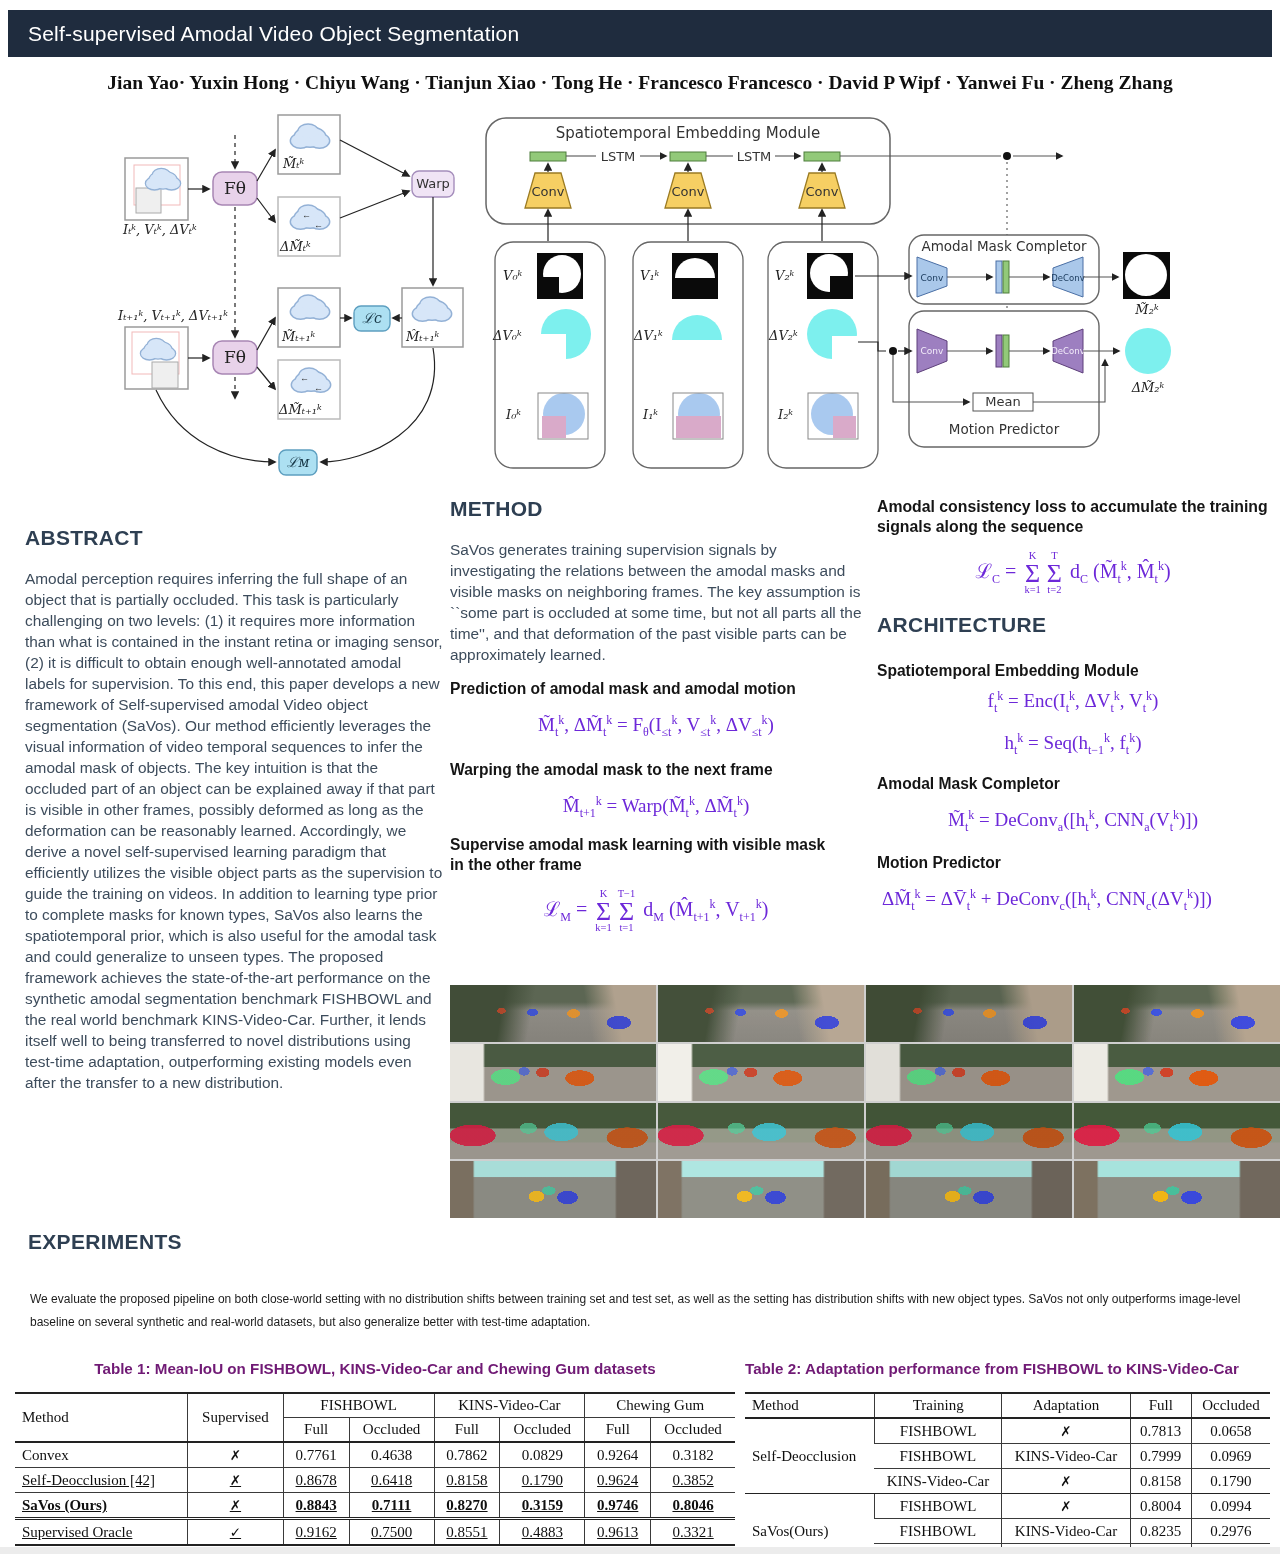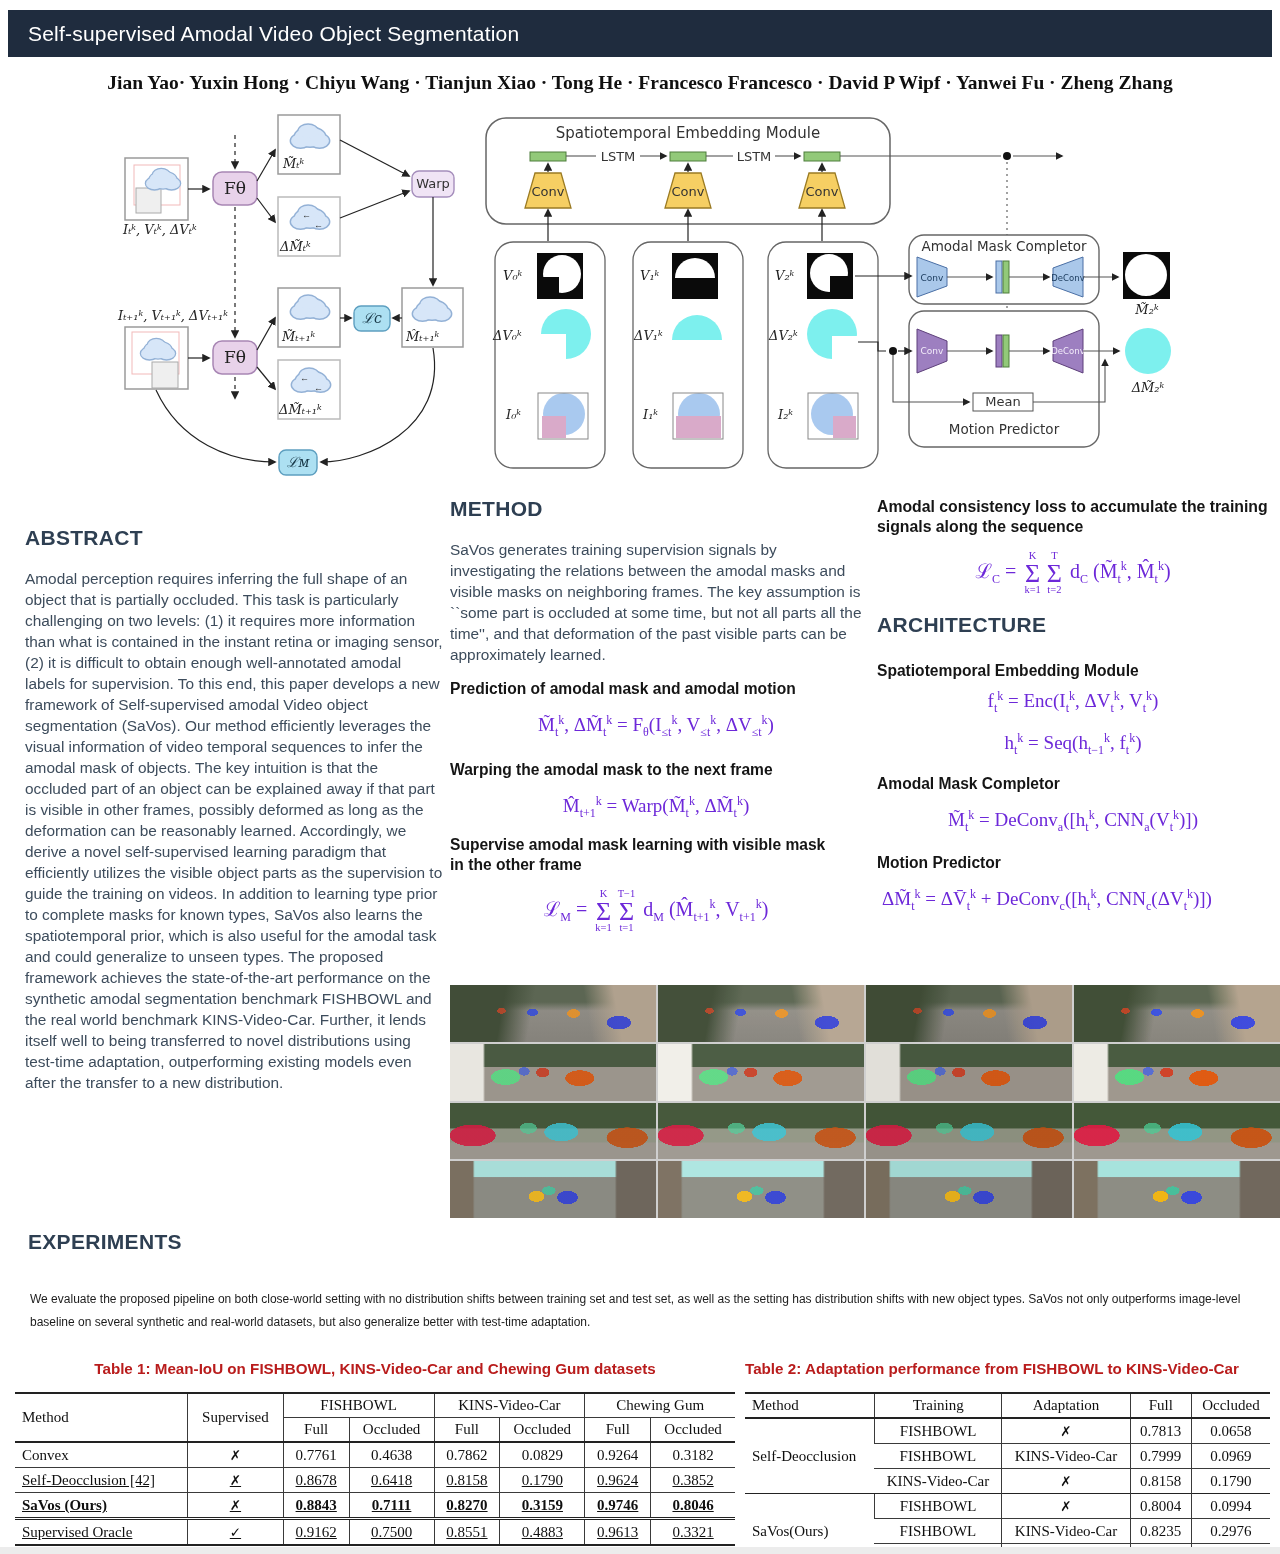--- a/index.html
+++ b/index.html
@@ -55,21 +55,21 @@
     radial-gradient(ellipse 17px 11px at 57% 64%, rgba(45,60,215,.85) 0 60%, transparent 61%),
     radial-gradient(ellipse 11px 7px at 48% 52%, rgba(60,200,160,.75) 0 60%, transparent 61%),
     linear-gradient(to right, #7a6f60 0 11%, rgba(122,111,96,0) 12% 80%, #6e665c 81%),
     linear-gradient(to bottom, #a8ddd8 0 28%, #8a8a82 29% 100%);}
   .frame:nth-child(4n+2){filter:brightness(1.04);}
   .frame:nth-child(4n+3){filter:brightness(.97) saturate(1.05);}
   .frame:nth-child(4n){filter:brightness(1.02) saturate(1.1);}
   
   .exp-h{position:absolute;left:28px;top:1230px;}
   .exp-p{position:absolute;left:30px;top:1276px;width:1228px;font-size:12px;line-height:23px;color:#1c1c1c;}
-  .cap{position:absolute;top:1360px;font-size:15.2px;font-weight:bold;color:#b91c1c;}
+  .cap{position:absolute;top:1360px;font-size:15.2px;font-weight:bold;color:#701a75;}
   .cap1{left:15px;width:720px;text-align:center;}
   .cap2{left:745px;width:525px;text-align:left;}
   table.datatbl{position:absolute;top:1392px;border-collapse:collapse;
       font-family:"Liberation Serif",serif;font-size:15px;color:#0f0f0f;}
   .t1{left:15px;width:720px;border-top:2.5px solid #222;border-bottom:2.5px solid #222;}
   .t2{left:745px;width:525px;border-top:2.5px solid #222;border-bottom:2.5px solid #222;}
   .datatbl th,.datatbl td{padding:2px 7px;font-weight:normal;text-align:center;}
   .datatbl th{line-height:19px;}
   .datatbl td{line-height:20px;}
   .t1 tr>*+*,.t2 tr>*+*{border-left:1px solid #3a3a3a;}

